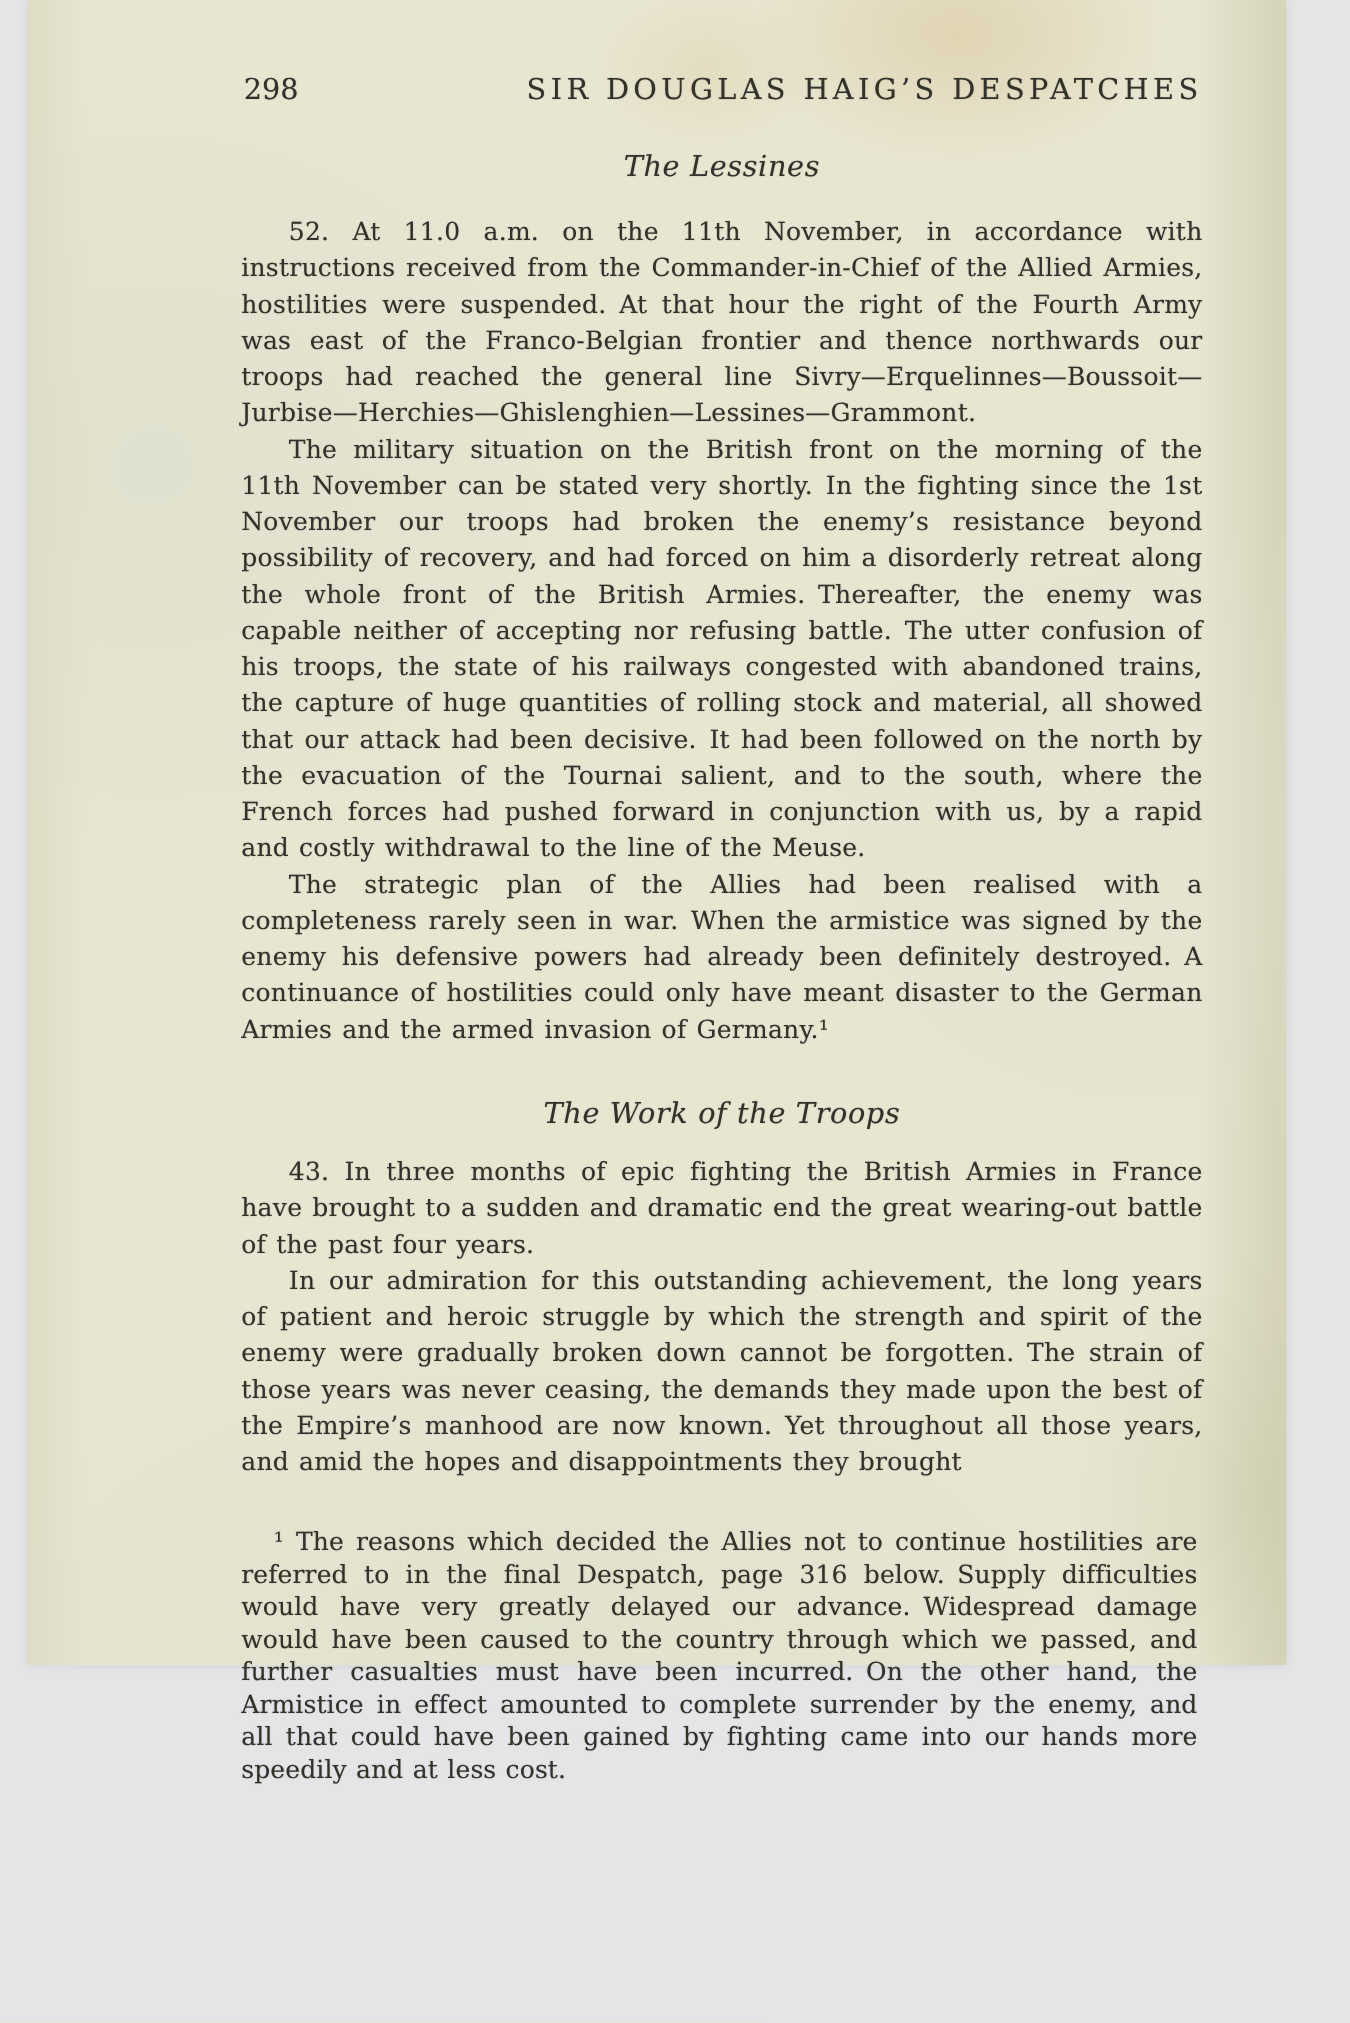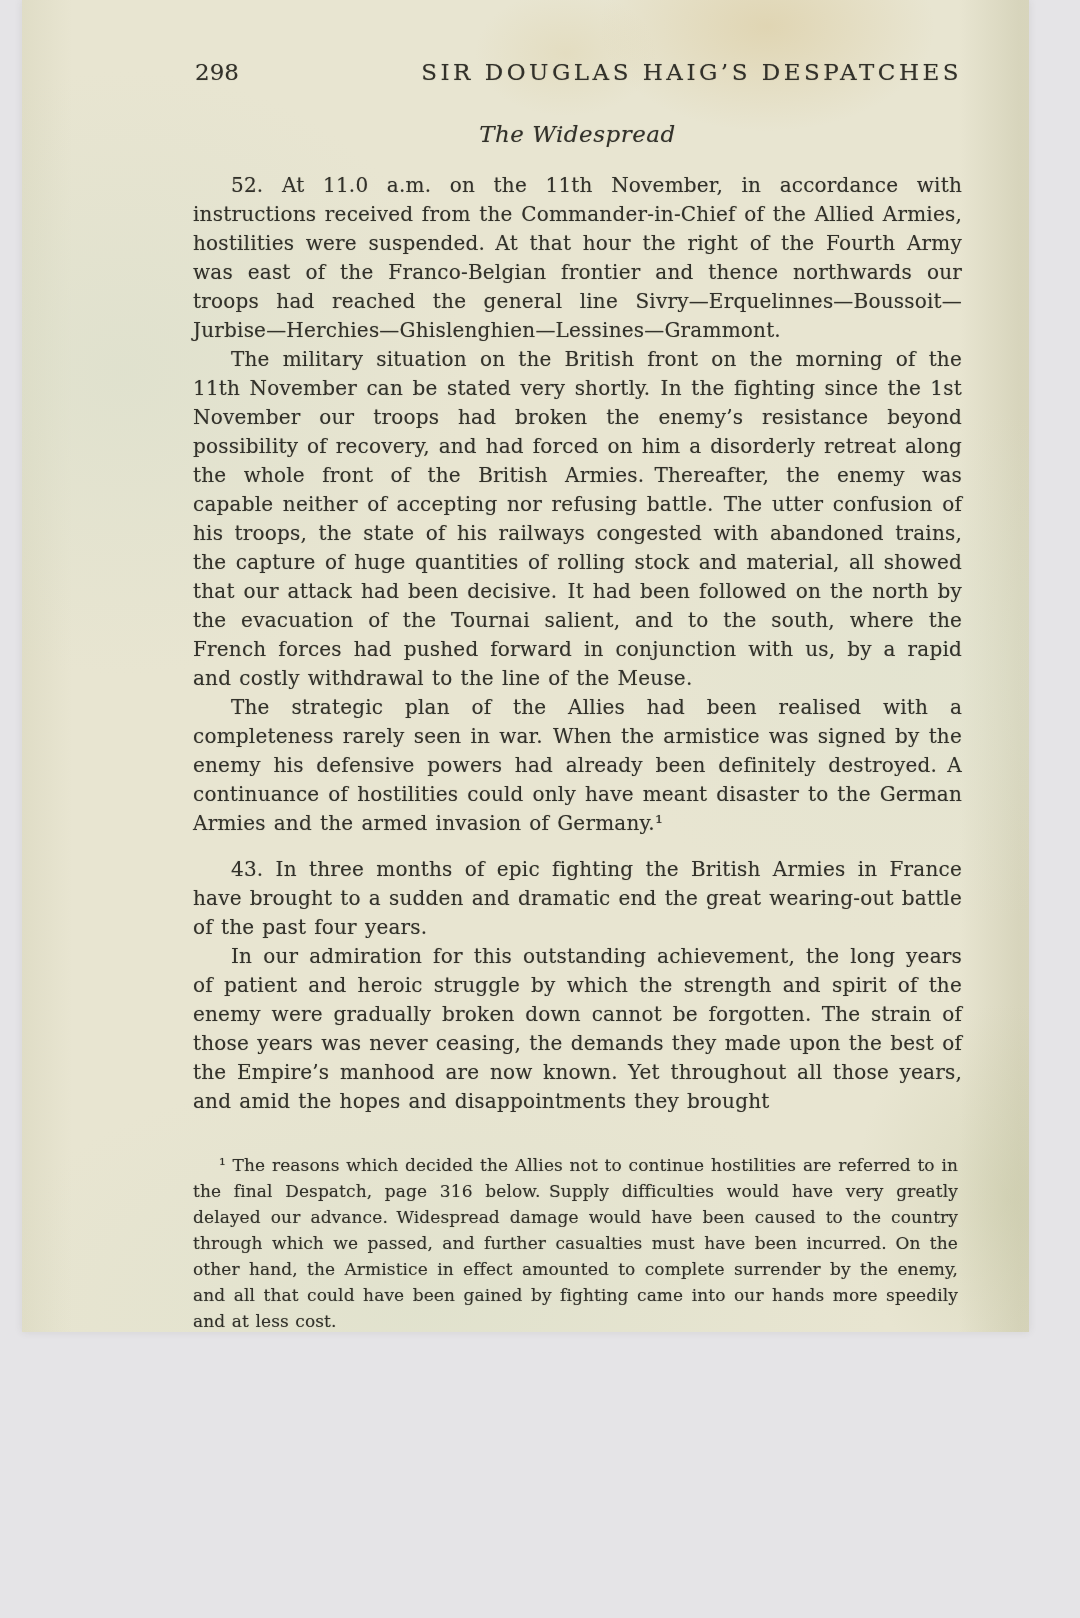--- a/index.html
+++ b/index.html
@@ -80,45 +80,46 @@
     text-indent: 38px;
   }
   p.body.first-after-heading {
     margin-top: 22px;
   }
   p.body.first-after-heading2 {
     margin-top: 17px;
   }
   p.footnote {
     margin: 36px 4px 0 0;
-    font-size: 17px;
+    font-size: 20px;
     line-height: 26px;
     letter-spacing: 0.1px;
     word-spacing: 1px;
     text-align: justify;
     text-indent: 26px;
   }
 </style>
 </head>
 <body>
 
 <div class="paper">
   <div class="content">
 
     <header class="page-header">
       <span class="page-num">298</span>
       <span class="running-title">SIR DOUGLAS HAIG’S DESPATCHES</span>
     </header>
 
-    <h2 class="sec-heading">The Widespread</h2>
+    <h2 class="sec-heading">The Lessines</h2>
 
     <p class="body first-after-heading">52. At 11.0 a.m. on the 11th November, in accordance with instructions received from the Commander-in-Chief of the Allied Armies, hostilities were suspended. At that hour the right of the Fourth Army was east of the Franco-Belgian frontier and thence northwards our troops had reached the general line Sivry—Erquelinnes—Boussoit—Jurbise—Herchies—Ghislenghien—Lessines—Grammont.</p>
     <p class="body">The military situation on the British front on the morning of the 11th November can be stated very shortly. In the fighting since the 1st November our troops had broken the enemy’s resistance beyond possibility of recovery, and had forced on him a disorderly retreat along the whole front of the British Armies. Thereafter, the enemy was capable neither of accepting nor refusing battle. The utter confusion of his troops, the state of his railways congested with abandoned trains, the capture of huge quantities of rolling stock and material, all showed that our attack had been decisive. It had been followed on the north by the evacuation of the Tournai salient, and to the south, where the French forces had pushed forward in conjunction with us, by a rapid and costly withdrawal to the line of the Meuse.</p>
     <p class="body">The strategic plan of the Allies had been realised with a completeness rarely seen in war. When the armistice was signed by the enemy his defensive powers had already been definitely destroyed. A continuance of hostilities could only have meant disaster to the German Armies and the armed invasion of Germany.¹</p>
 
+    <h2 class="sec-heading second">The Work of the Troops</h2>
 
     <p class="body first-after-heading2">43. In three months of epic fighting the British Armies in France have brought to a sudden and dramatic end the great wearing-out battle of the past four years.</p>
     <p class="body">In our admiration for this outstanding achievement, the long years of patient and heroic struggle by which the strength and spirit of the enemy were gradually broken down cannot be forgotten. The strain of those years was never ceasing, the demands they made upon the best of the Empire’s manhood are now known. Yet throughout all those years, and amid the hopes and disappointments they brought</p>
 
     <p class="footnote">¹ The reasons which decided the Allies not to continue hostilities are referred to in the final Despatch, page 316 below. Supply difficulties would have very greatly delayed our advance. Widespread damage would have been caused to the country through which we passed, and further casualties must have been incurred. On the other hand, the Armistice in effect amounted to complete surrender by the enemy, and all that could have been gained by fighting came into our hands more speedily and at less cost.</p>
 
   </div>
 </div>
 
 </body></html>

